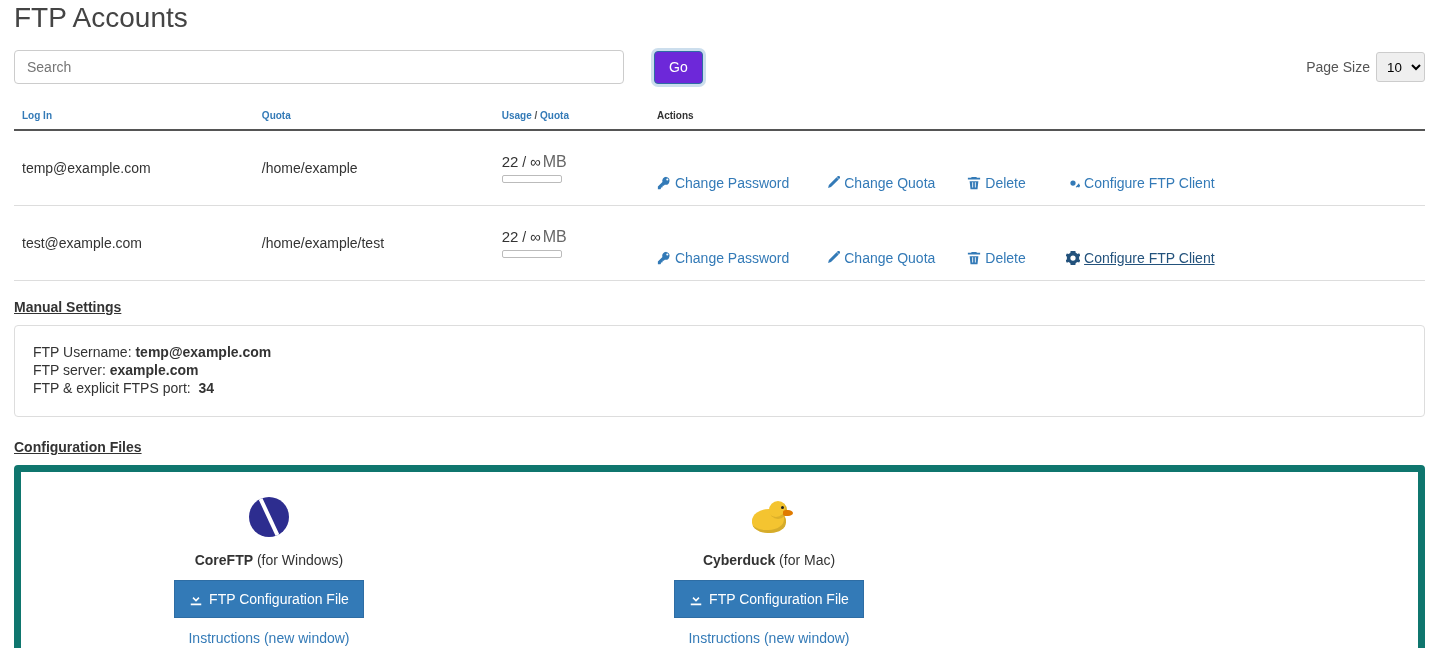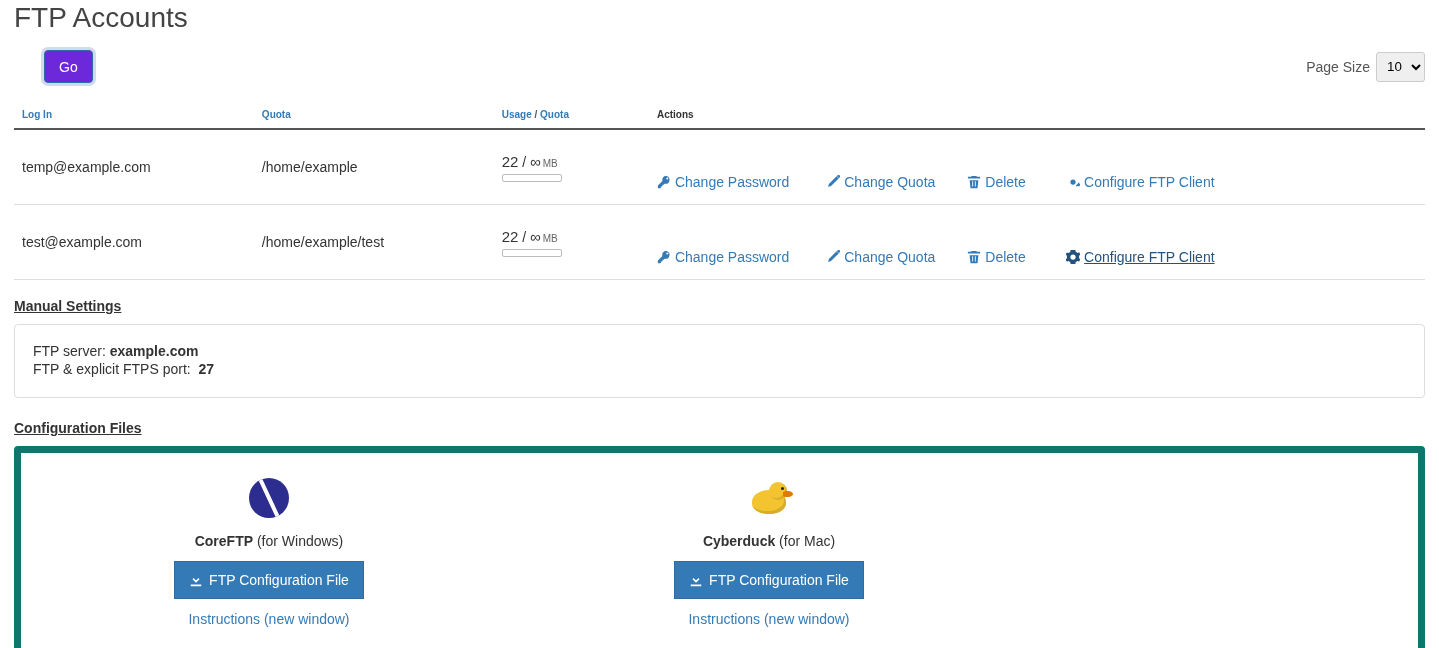--- a/index.html
+++ b/index.html
@@ -70,21 +70,21 @@
   }
   thead th.link-th { color: #337ab7; cursor: pointer; }
   thead th.link-th .slash { color: #555; }
   tbody td {
     padding: 12px 8px;
     border-bottom: 1px solid #ddd;
     vertical-align: middle;
   }
   .usage-cell { font-size: 14px; color:#333; }
   .usage-num { font-size: 15px; }
-  .usage-unit { font-size: 10px; text-transform: uppercase; color:#666; margin-left:2px;}
+  .usage-unit { font-size: 16px; text-transform: uppercase; color:#666; margin-left:2px;}
   .usage-bar {
     width: 60px;
     height: 8px;
     border: 1px solid #bbb;
     border-radius: 2px;
     margin-top: 4px;
     background: #fff;
   }
   .action-link {
     color: #337ab7;
@@ -197,20 +197,21 @@
   .col-act2{width:10%}
   .col-act3{width:7%}
   .col-act4{width:26%}
 </style>
 </head>
 <body>
 
 <h1>FTP Accounts</h1>
 
 <div class="search-row">
+  <input class="search-input" type="text" placeholder="Search" style="">
   <button class="go-btn">Go</button>
   <div class="page-size">
     <span>Page Size</span>
     <select>
       <option>10</option>
     </select>
   </div>
 </div>
 
 <table>
@@ -307,26 +308,30 @@
           <span>Configure FTP Client</span>
         </a>
       </td>
     </tr>
   </tbody>
 </table>
 
 <div class="section-label">Manual Settings</div>
 <div class="panel">
   <div class="manual-line">
+    <span class="label">FTP Username:</span>
+    <span class="val">temp@example.com</span>
+  </div>
+  <div class="manual-line">
     <span class="label">FTP server:</span>
     <span class="val">example.com</span>
   </div>
   <div class="manual-line">
     <span class="label">FTP &amp; explicit FTPS port:</span>&nbsp;
-    <span class="val">27</span>
+    <span class="val">34</span>
   </div>
 </div>
 
 <div class="section-label">Configuration Files</div>
 <div class="config-panel">
   <div class="config-row">
     <div class="config-col">
       <div class="app-icon">
           <div class="coreftp-icon"></div>
         </div>

